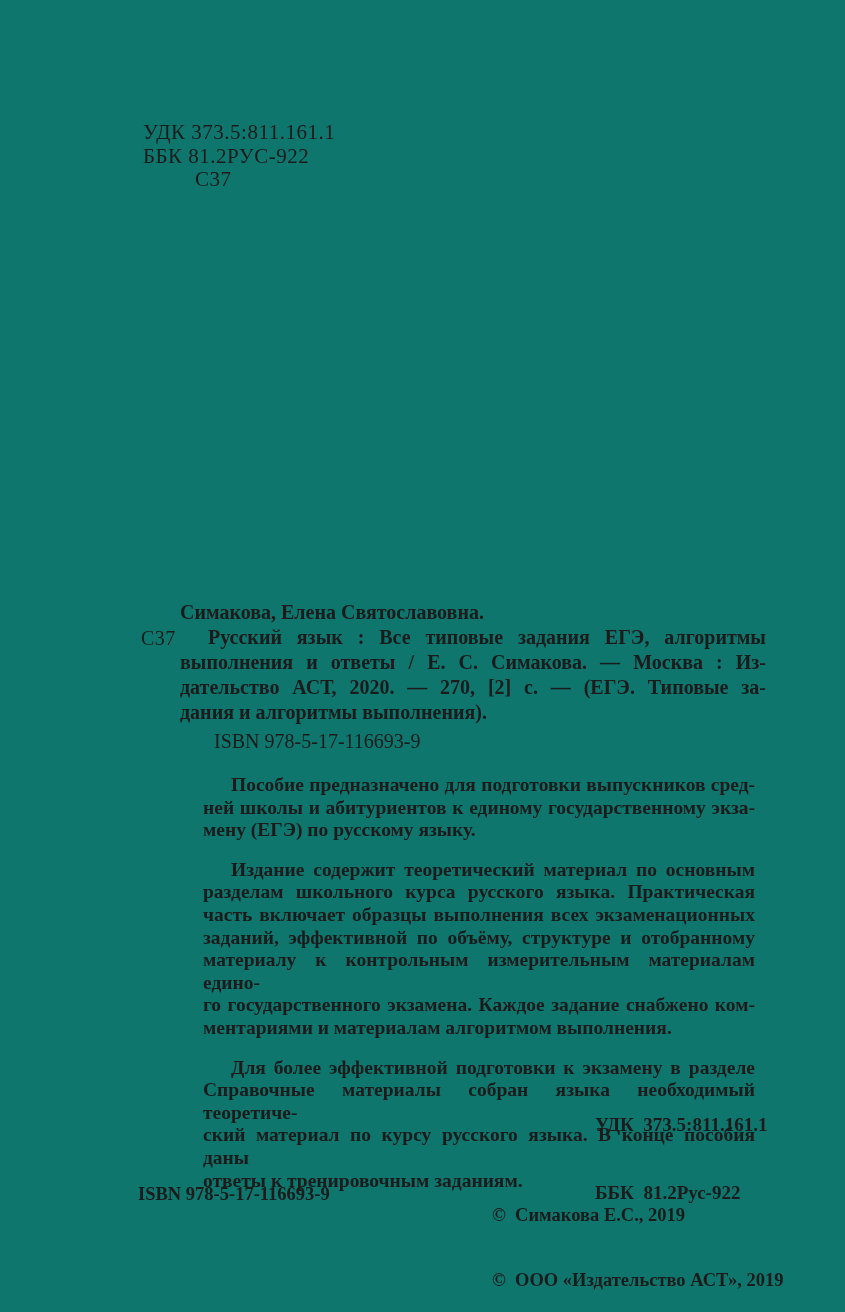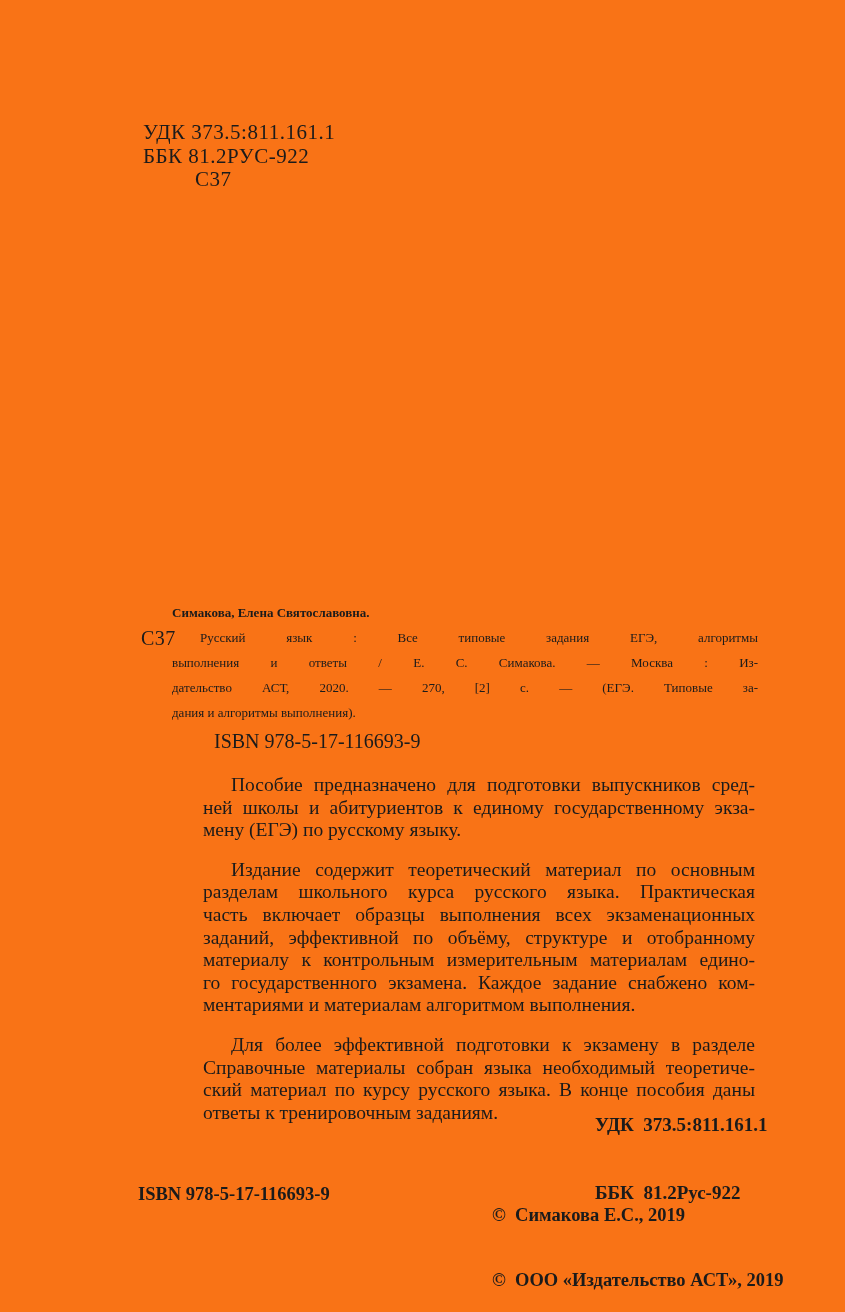--- a/index.html
+++ b/index.html
@@ -1,37 +1,37 @@
 <!DOCTYPE html>
 <html lang="ru"><head>
 <meta charset="utf-8">
 <style>
   html, body { margin: 0; padding: 0; background: #ffffff; }
   .page {
     position: relative;
     width: 845px;
     height: 1312px;
-    background: #f97316;
+    background: #0f766e;
     color: #1b1b1b;
     font-family: "Liberation Serif", "DejaVu Serif", serif;
     overflow: hidden;
   }
   .page > div { position: absolute; }
   .bold { font-weight: bold; }
   .pre { white-space: pre-wrap; }
 
   .top-codes { left: 143px; top: 121px; font-size: 21px; line-height: 23.5px; letter-spacing: 0.5px; }
   .top-codes .indent52 { padding-left: 52px; }
 
   .margin-code { left: 141px; top: 627px; font-size: 20px; letter-spacing: 0.5px; }
 
-  .catalog { left: 172px; top: 600px; width: 586px; font-size: 13px; line-height: 25px; }
+  .catalog { left: 180px; top: 600px; width: 586px; font-size: 20px; line-height: 25px; }
   .catalog .author { font-weight: bold; }
 
-  .tline { min-height: 1em; }
+  .tline { min-height: 1em; font-weight: bold; }
   .just { text-align: justify; text-align-last: justify; }
   .cat-lines .tline:first-child { text-indent: 28px; }
 
   .isbn-mid { left: 214px; top: 730px; font-size: 20px; }
 
   .annotation { left: 186px; top: 757px; width: 586px; font-size: 19.5px; line-height: 22.6px; }
   .annotation .para { margin: 17px; }
   .annotation .para .tline:first-child { text-indent: 28px; }
 
   .codes-bottom { left: 595px; top: 1069px; font-size: 19px; line-height: 22.5px; }

